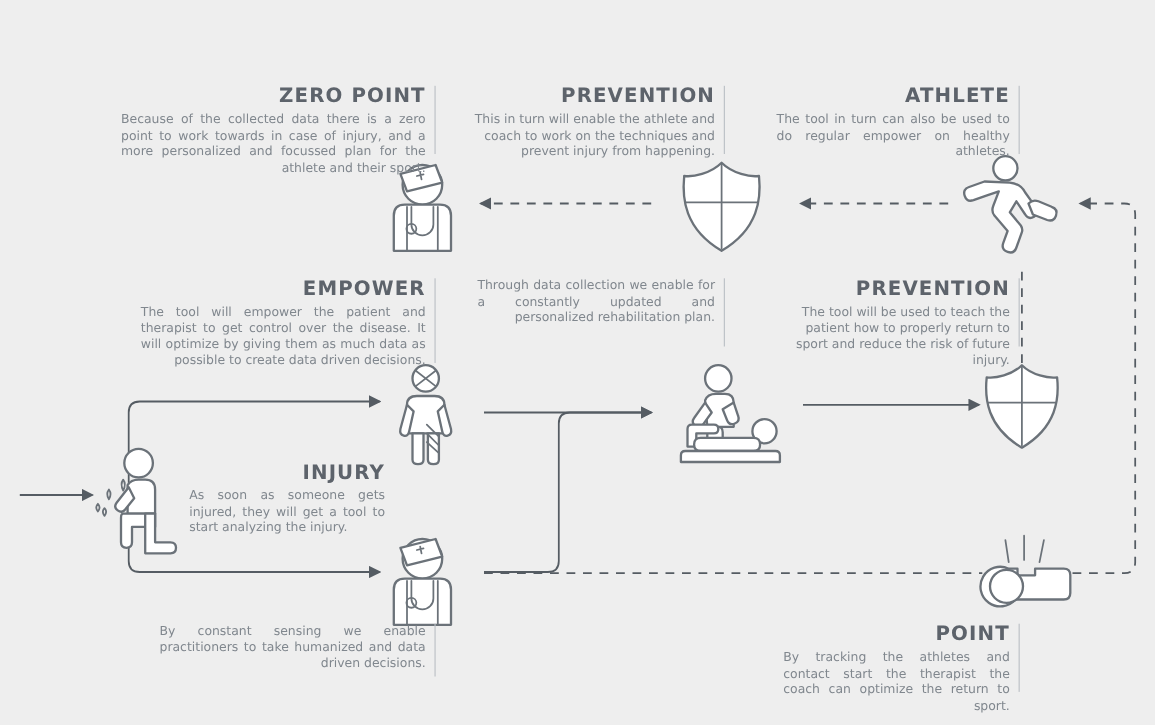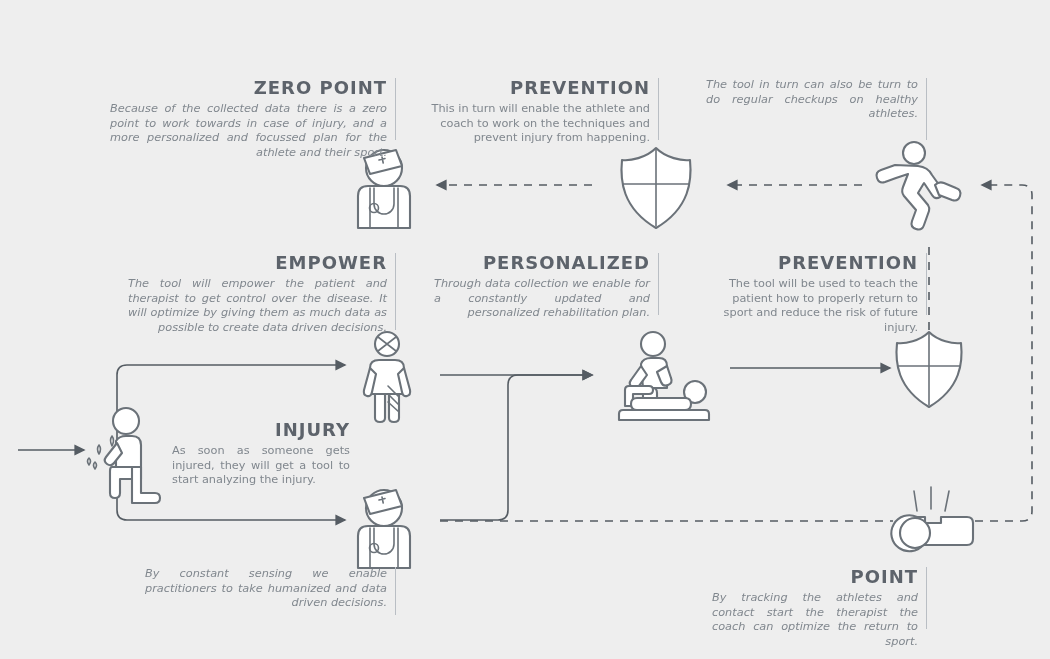--- a/index.html
+++ b/index.html
@@ -24,21 +24,21 @@
     text-align:right;
   }
   .block .body{
     font-size:11.3px;
     line-height:14.6px;
     color:#80878e;
     margin:0;
   }
   .ralign{text-align:right;}
   .lalign{text-align:left;}
-  .just{text-align:justify;text-align-last:right;font-style:italic;}
+  .just{text-align:justify;text-align-last:right;}
   .justleft{text-align:justify;text-align-last:left;}
 
   
   .rule-r{
     position:absolute;top:0;right:-9px;width:1px;
     background:#b9bec4;
   }
 
   
   svg.layer{position:absolute;left:0;top:0;width:1050px;height:659px;}
@@ -174,32 +174,32 @@
   </div>
 
   <div class="block ralign" style="left:430px;top:78px;width:220px;">
     <div class="rule-r" style="height:62px;"></div>
     <div class="title">PREVENTION</div>
     <div class="body">This in turn will enable the athlete and coach to work on the techniques and prevent injury from happening.</div>
   </div>
 
   <div class="block ralign" style="left:706px;top:78px;width:212px;">
     <div class="rule-r" style="height:62px;"></div>
-    <div class="body just">The tool in turn can also be turn to do regular checkups on healthy athletes.</div>
+    <div class="title">ATHLETE</div>
+    <div class="body just">The tool in turn can also be used to do regular empower on healthy athletes.</div>
   </div>
 
   <div class="block ralign" style="left:128px;top:253px;width:259px;">
     <div class="rule-r" style="height:77px;"></div>
     <div class="title">EMPOWER</div>
     <div class="body just">The tool will empower the patient and therapist to get control over the disease. It will optimize by giving them as much data as possible to create data driven decisions.</div>
   </div>
 
   <div class="block ralign" style="left:434px;top:253px;width:216px;">
     <div class="rule-r" style="height:62px;"></div>
-    <div class="title">PERSONALIZED</div>
     <div class="body just">Through data collection we enable for a constantly updated and personalized rehabilitation plan.</div>
   </div>
 
   <div class="block ralign" style="left:712px;top:253px;width:206px;">
     <div class="rule-r" style="height:62px;"></div>
     <div class="title">PREVENTION</div>
     <div class="body">The tool will be used to teach the patient how to properly return to sport and reduce the risk of future injury.</div>
   </div>
 
   <div class="block lalign" style="left:172px;top:420px;width:178px;">

